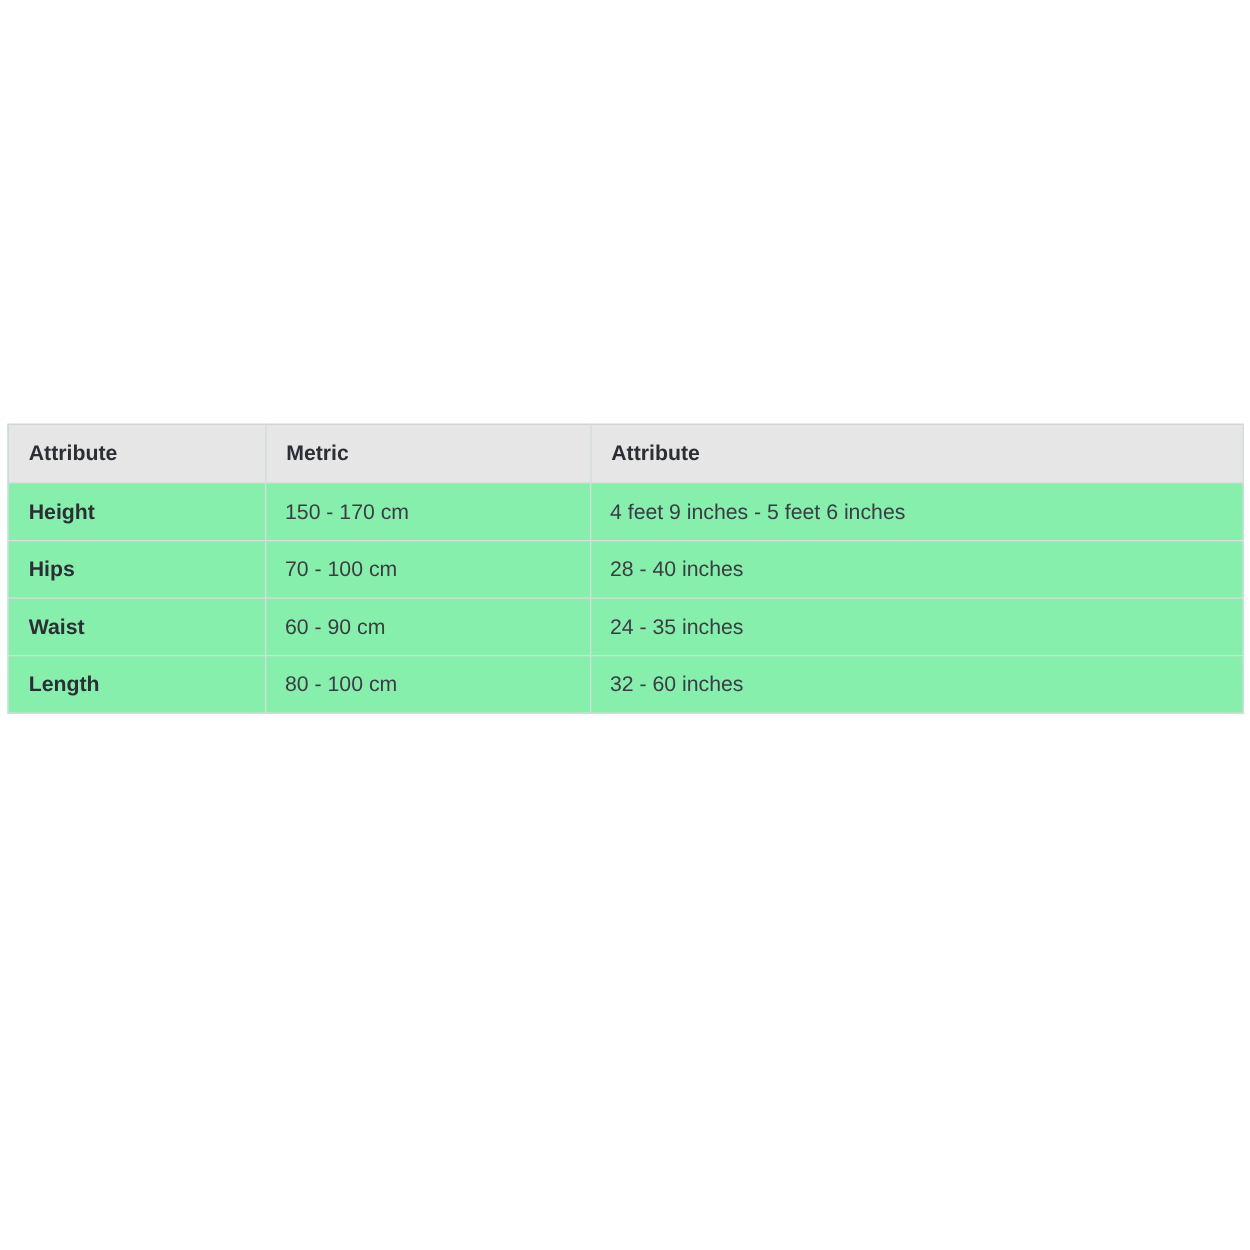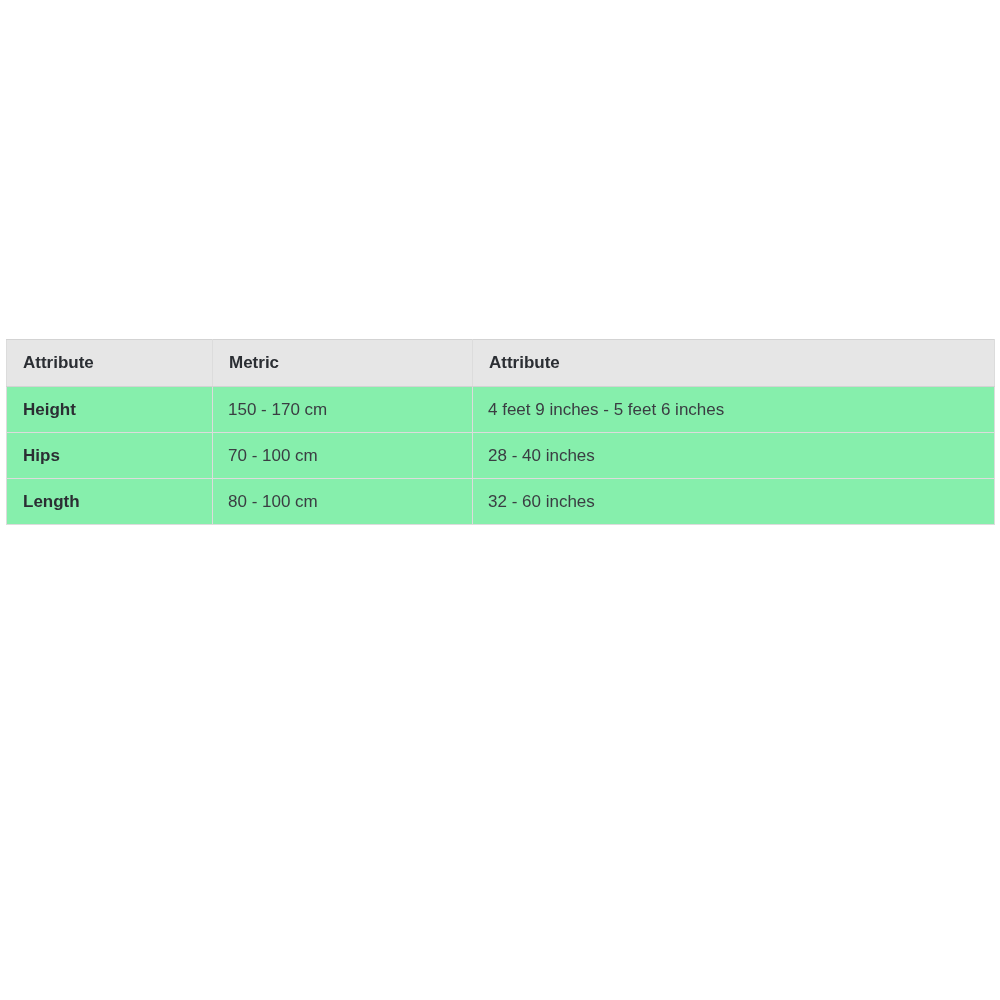--- a/index.html
+++ b/index.html
@@ -86,20 +86,25 @@
           <td class="attr">Height</td>
           <td class="val">150 - 170 cm</td>
           <td class="val">4 feet 9 inches - 5 feet 6 inches</td>
         </tr>
         <tr>
           <td class="attr">Hips</td>
           <td class="val">70 - 100 cm</td>
           <td class="val">28 - 40 inches</td>
         </tr>
         <tr>
+          <td class="attr">Waist</td>
+          <td class="val">60 - 90 cm</td>
+          <td class="val">24 - 35 inches</td>
+        </tr>
+        <tr>
           <td class="attr">Length</td>
           <td class="val">80 - 100 cm</td>
           <td class="val">32 - 60 inches</td>
         </tr>
       </tbody>
     </table>
   </div>
 </div>
 
 </body></html>

